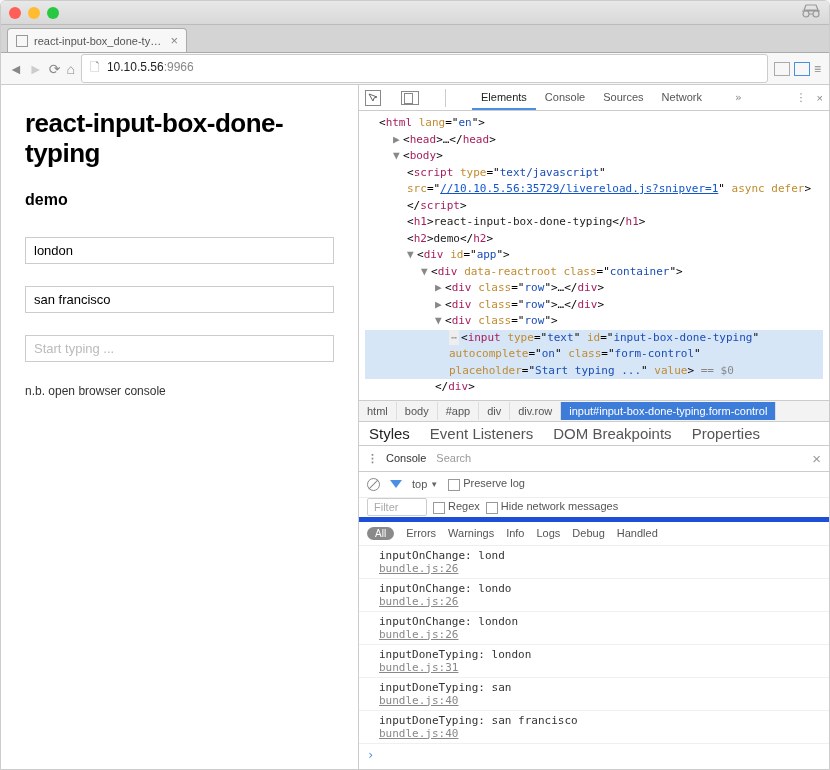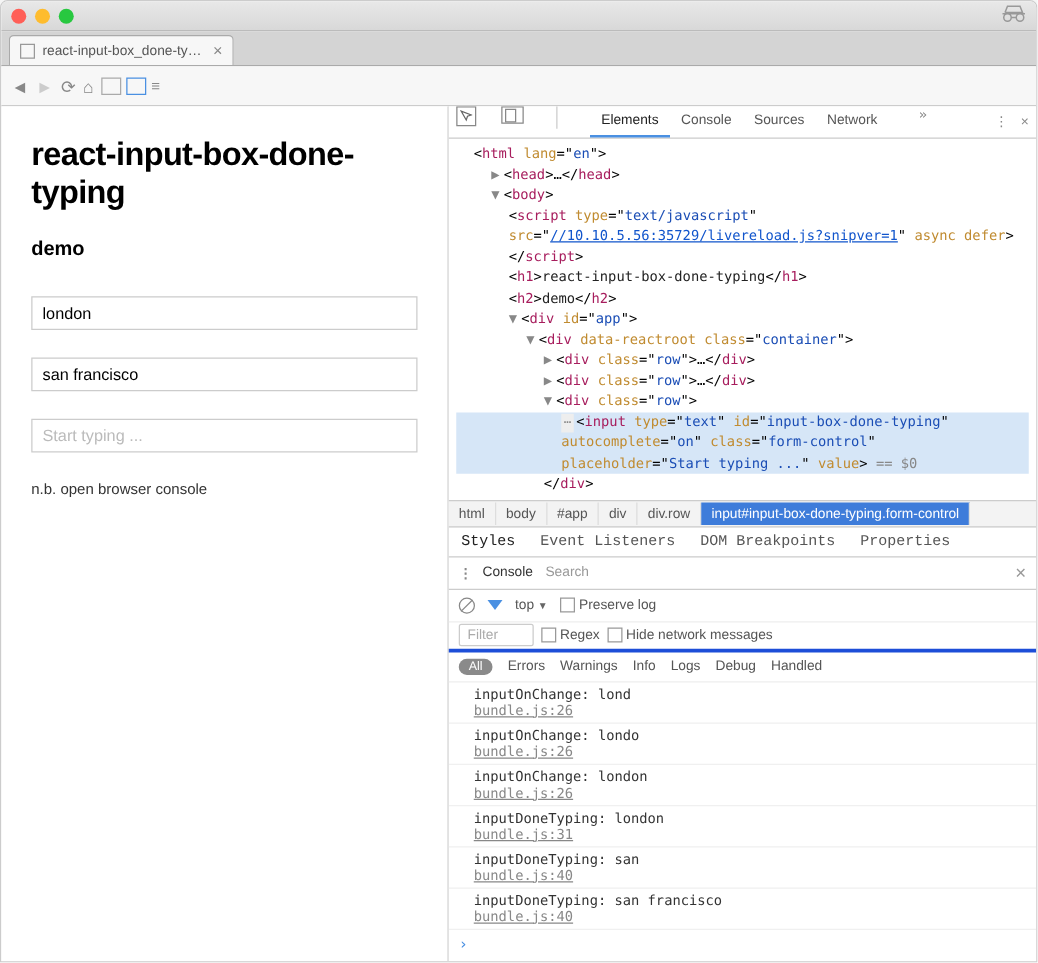--- a/index.html
+++ b/index.html
@@ -23,56 +23,56 @@
 .rbtn { width: 16px; height: 14px; border: 1px solid #aaa; font-size: 9px; display: flex; align-items: center; justify-content: center; color: #666; }
 .rbtn.blue { border-color: #4a90e2; color: #4a90e2; }
 .content { flex: 1; display: flex; overflow: hidden; }
 .page { width: 358px; padding: 24px 24px; border-right: 1px solid #ccc; background: #fff; overflow-y: auto; font-family: "Lucida Grande","Gill Sans","Segoe UI",sans-serif; }
 .page h1 { font-size: 26px; font-weight: bold; margin-bottom: 22px; line-height: 1.15; letter-spacing: -0.5px; }
 .page h2 { font-size: 16px; font-weight: bold; margin-bottom: 28px; }
 .page input { display: block; width: 100%; padding: 5px 8px; border: 1px solid #ccc; margin-bottom: 22px; font-size: 13px; font-family: inherit; }
 .page input::placeholder { color: #bbb; }
 .page .note { font-size: 12px; color: #333; margin-top: 6px; }
 .devtools { flex: 1; display: flex; flex-direction: column; background: #fff; font-family: Menlo, Consolas, monospace; font-size: 11px; }
-.dt-top { height: 26px; border-bottom: 1px solid #ccc; display: flex; padding: 0 6px; gap: 20px; }
+.dt-top { height: 26px; border-bottom: 1px solid #ccc; display: flex; align-items: center; padding: 0 6px; gap: 20px; }
 .dt-ic { width: 16px; height: 16px; border: 1px solid #888; display: flex; align-items: center; justify-content: center; font-size: 9px; color: #666; }
 .dt-ic2 { width: 18px; height: 14px; border: 1px solid #888; position: relative; }
 .dt-ic2::after { content: ""; position: absolute; width: 7px; height: 9px; border: 1px solid #888; left: 2px; top: 1px; }
 .dt-sep { width: 1px; height: 18px; background: #ccc; margin: 0 6px; }
 .dt-tabs { display: flex; gap: 0; font-family: "Lucida Grande",sans-serif; }
 .dt-tab { padding: 5px 9px; color: #555; cursor: pointer; }
 .dt-tab.active { color: #222; border-bottom: 2px solid #4a90e2; }
 .dt-more { margin-left: 4px; color: #888; }
 .dt-right { margin-left: auto; display: flex; gap: 10px; align-items: center; color: #888; font-family: sans-serif; }
 .dom { flex: 0 0 auto; padding: 4px 6px; overflow-y: auto; line-height: 1.5; min-height: 200px; }
 .dom .tg { color: #a71d5d; } .dom .attr { color: #c08b30; } .dom .val { color: #1a4db5; } .dom .txt { color: #222; }
 .dom .lnk { color: #1155cc; text-decoration: underline; }
 .dom .arrow { color: #888; display: inline-block; width: 10px; }
 .dom .sel { background: #d6e6f7; }
 .dom .dots { background: #eee; color: #888; display: inline-block; padding: 0 2px; margin-right: 2px; font-size: 10px; }
 .dom .gut { color: #bbb; display: inline-block; width: 12px; } .i1 { padding-left: 14px; } .i2 { padding-left: 28px; } .i3 { padding-left: 42px; } .i4 { padding-left: 56px; } .i5 { padding-left: 70px; } .i6 { padding-left: 84px; }
 .crumbs { height: 22px; background: #f3f3f3; border-top: 1px solid #ccc; border-bottom: 1px solid #ccc; display: flex; align-items: center; font-family: sans-serif; font-size: 11px; }
 .crumb { padding: 3px 8px; color: #555; border-right: 1px solid #ddd; }
 .crumb.sel { background: #3e7cda; color: #fff; }
-.subtabs { height: 24px; border-bottom: 1px solid #ccc; display: flex; align-items: center; font-family: Liberation Mono, monospace; font-size: 12px; }
+.subtabs { height: 24px; border-bottom: 1px solid #ccc; display: flex; align-items: center; font-family: Liberation Sans, sans-serif; font-size: 15px; }
 .stab { padding: 4px 10px; color: #555; }
 .stab.active { color: #222; }
 .console-bar { height: 26px; border-bottom: 1px solid #ccc; display: flex; align-items: center; padding: 0 8px; gap: 10px; font-family: sans-serif; font-size: 11px; }
 .vdots { color: #888; letter-spacing: -2px; font-weight: bold; }
 .cb-label { color: #333; font-weight: 500; }
 .cb-search { flex: 1; color: #999; }
 .cb-x { color: #999; font-size: 15px; margin-left: auto; }
 .filters1 { height: 26px; border-bottom: 1px solid #eee; display: flex; align-items: center; padding: 0 8px; gap: 10px; font-family: sans-serif; font-size: 11px; color: #555; }
 .noicon { width: 13px; height: 13px; border: 1.3px solid #888; border-radius: 50%; position: relative; }
 .noicon::after { content: ""; position: absolute; width: 13px; height: 1.3px; background: #888; transform: rotate(-45deg); top: 5px; left: -1px; }
 .funnel { width: 0; height: 0; border-left: 6px solid transparent; border-right: 6px solid transparent; border-top: 8px solid #4a90e2; }
 .dd { display: flex; align-items: center; gap: 3px; }
 .dd .tri { font-size: 8px; color: #666; }
 .cb { width: 12px; height: 12px; border: 1px solid #999; display: inline-block; vertical-align: middle; margin-right: 3px; }
-.filters2 { height: 24px; border-bottom: 3px solid #1d4ed8; display: flex; align-items: center; padding: 0 8px; gap: 6px; font-family: sans-serif; font-size: 11px; color: #555; }
+.filters2 { height: 24px; border-bottom: 5px solid #1d4ed8; display: flex; align-items: center; padding: 0 8px; gap: 6px; font-family: sans-serif; font-size: 11px; color: #555; }
 .filterbox { border: 1px solid #ccc; padding: 2px 6px; color: #aaa; border-radius: 2px; width: 60px; }
 .pills { height: 24px; display: flex; align-items: center; padding: 0 8px; gap: 12px; font-family: sans-serif; font-size: 11px; color: #555; border-bottom: 1px solid #eee; }
 .pill { background: #8a8a8a; color: #fff; border-radius: 8px; padding: 1px 8px; font-size: 10px; text-align: right; }
 .loglines { flex: 1; overflow-y: auto; }
 .logline { display: flex; padding: 3px 20px; border-bottom: 1px solid #f0f0f0; font-size: 11px; color: #333; flex-direction: column; }
 .logline .msg { flex: 1; white-space: pre; }
 .logline .src { color: #888; text-decoration: underline; }
 .prompt { padding: 4px 8px; color: #4a90e2; font-size: 12px; }
 </style>
 </head>
@@ -98,20 +98,24 @@
       <span class="title">react-input-box_done-typin…</span>
       <span class="x">×</span>
     </div>
   </div>
 
   <div class="addrbar">
     <span class="navbtn">◄</span>
     <span class="navbtn" style="color:#ccc">►</span>
     <span class="navbtn">⟳</span>
     <span class="navbtn">⌂</span>
+    <div class="url">
+      <span style="color:#999;margin-right:4px">🗋</span>
+      <span class="host">10.10.5.56</span><span class="port">:9966</span>
+    </div>
     <div class="rbtns">
       <div class="rbtn"></div>
       <div class="rbtn blue"></div>
       <span style="color:#888">≡</span>
     </div>
   </div>
 
   <div class="content">
     <div class="page">
       <h1>react-input-box-done-typing</h1>

